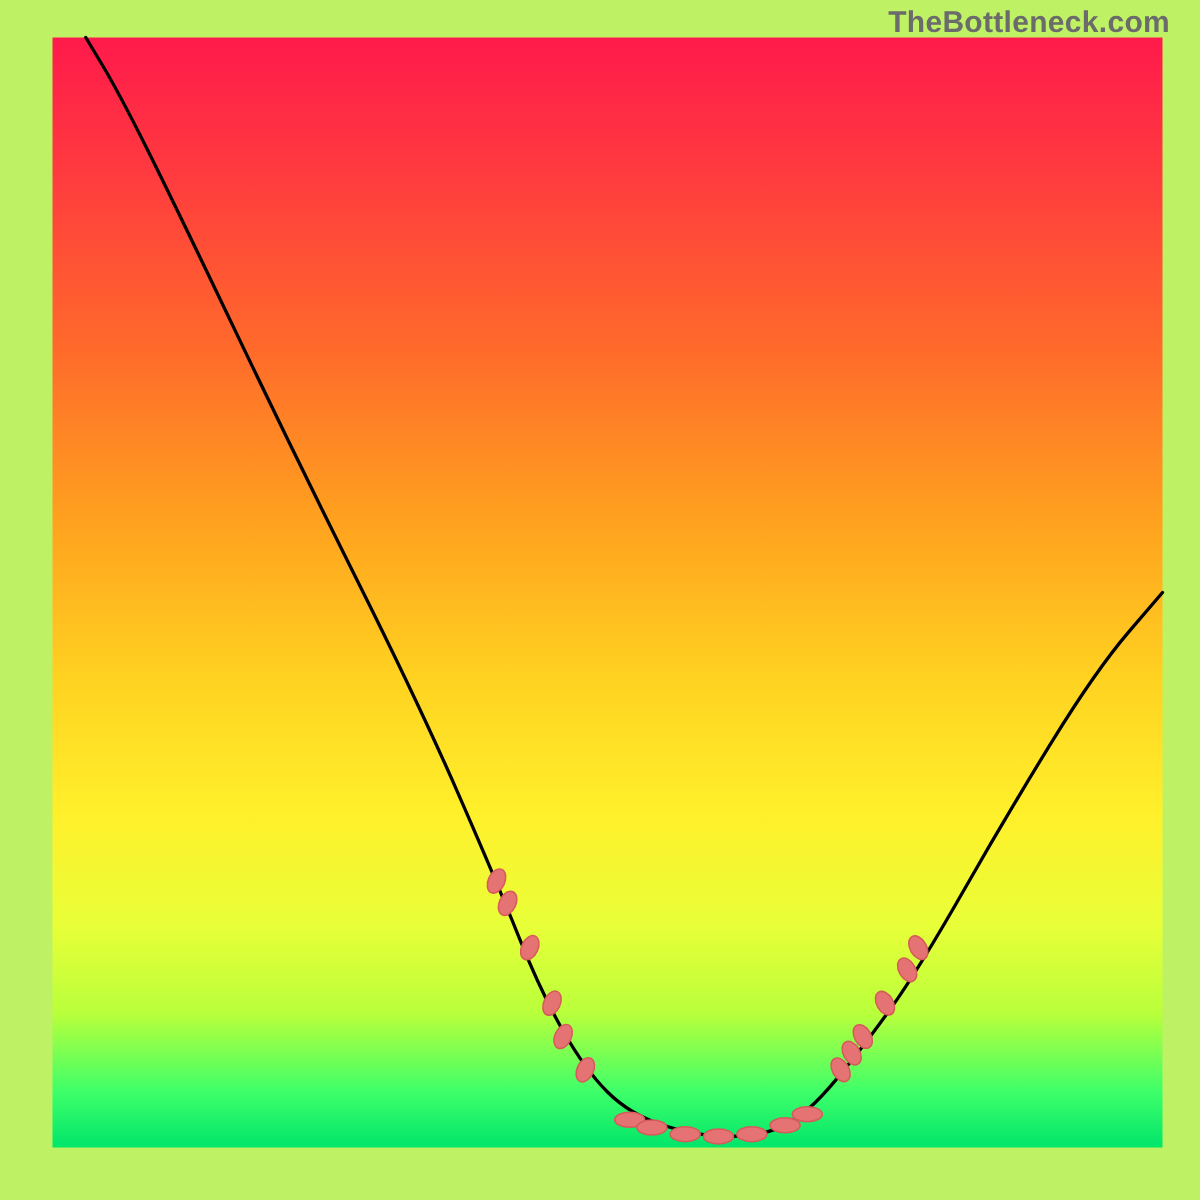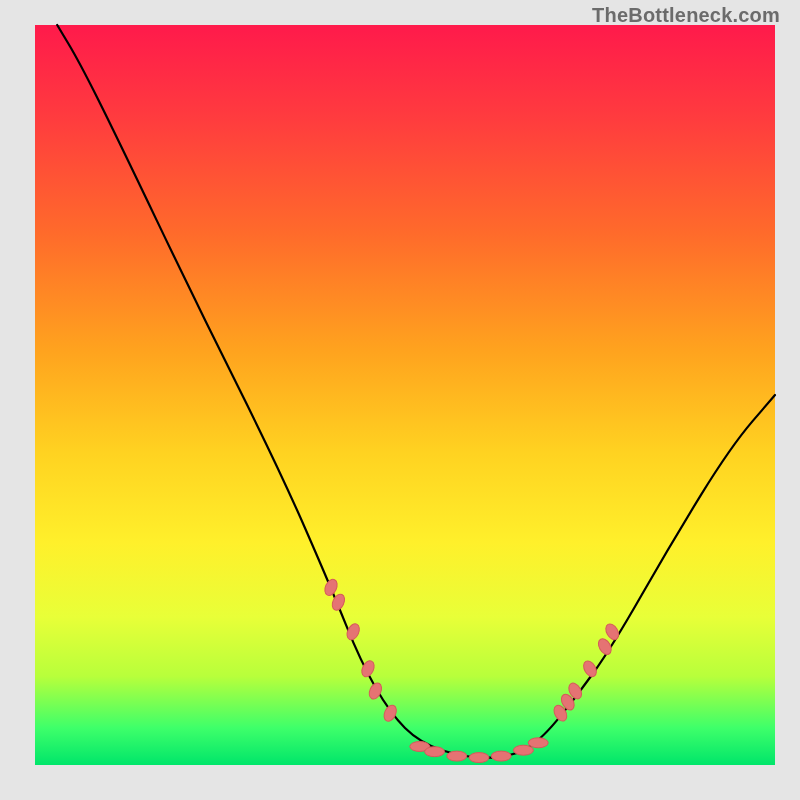--- a/index.html
+++ b/index.html
@@ -9,21 +9,21 @@
     height: 800px;
     background: #000000;
     overflow: hidden;
   }
   .frame {
     position: absolute;
     left: 0;
     top: 0;
     width: 800px;
     height: 800px;
-    background: #e5e5e5;
+    background: #bef264;
   }
   .plot-area {
     position: absolute;
     left: 35px;
     top: 25px;
     width: 740px;
     height: 740px;
     
     background: linear-gradient(
       to bottom,

